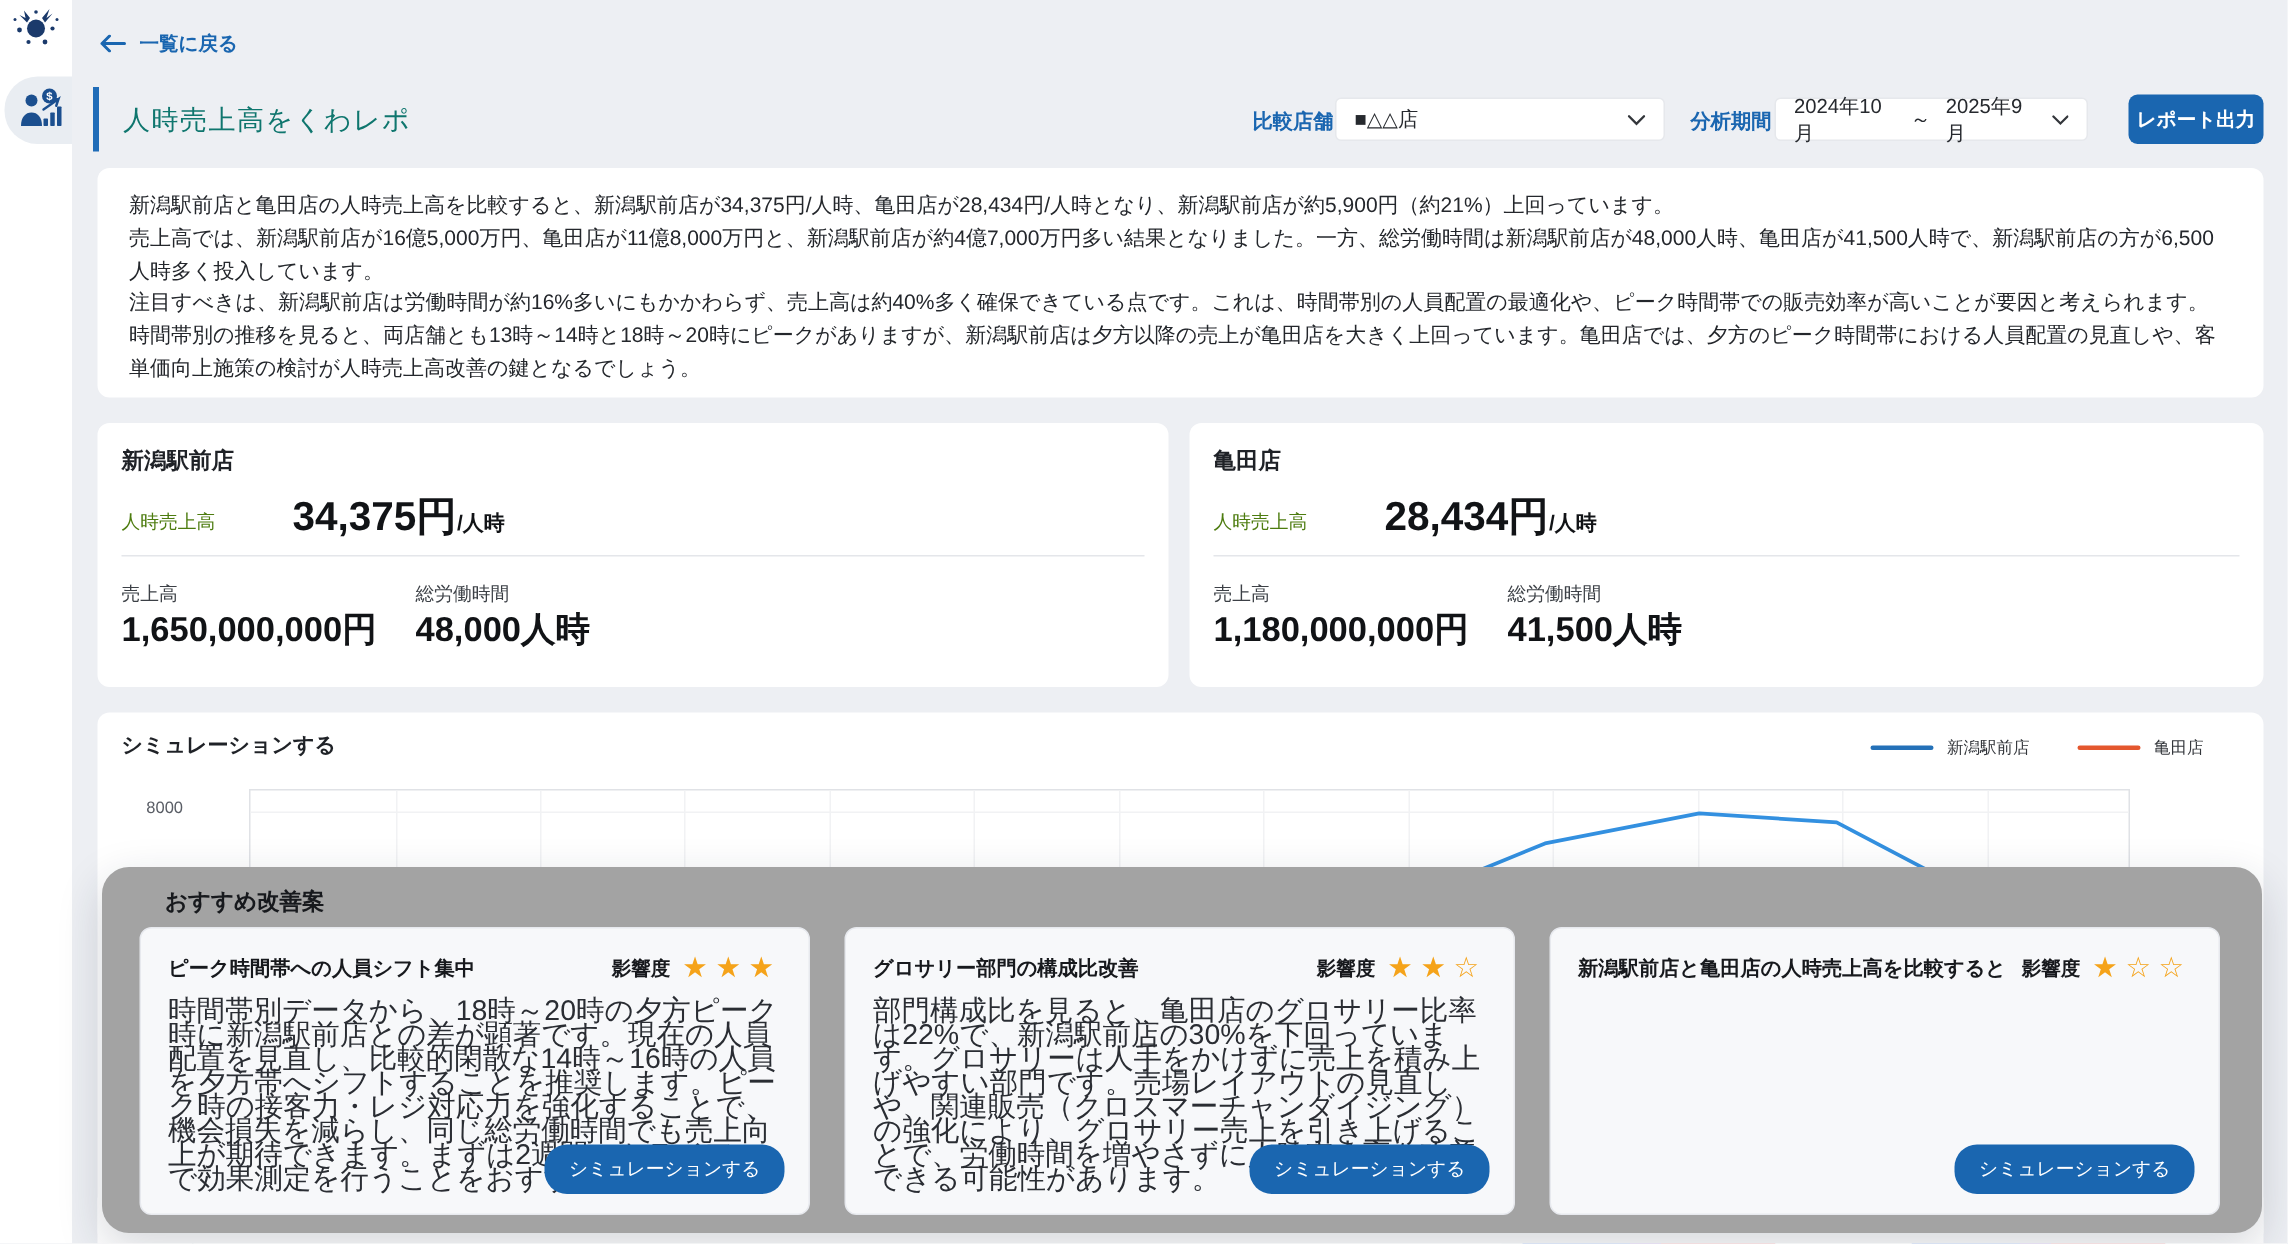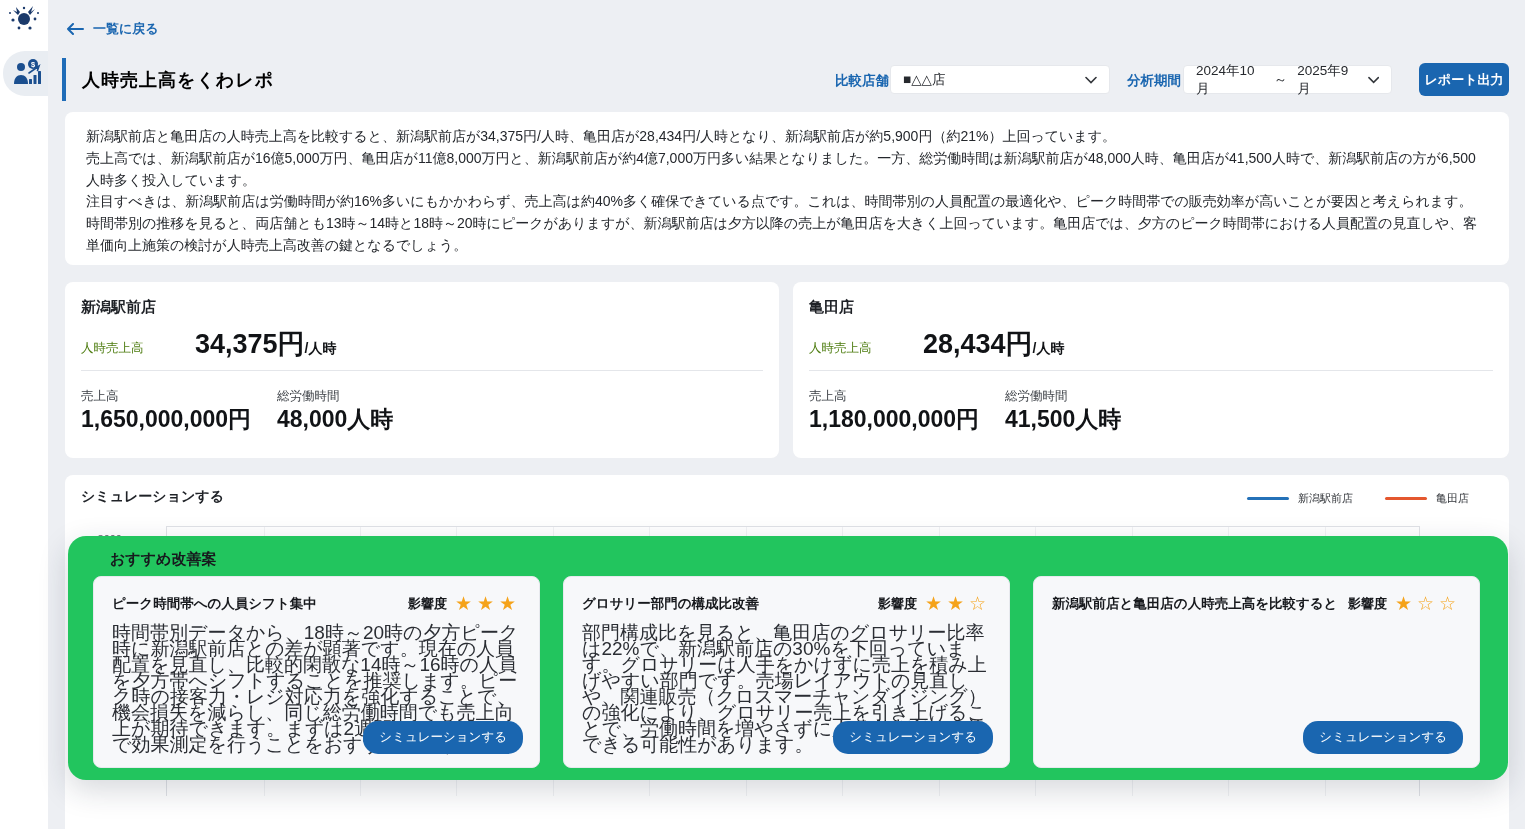--- a/index.html
+++ b/index.html
@@ -9,21 +9,21 @@
 
   
   .sidebar { position:absolute; left:0; top:0; width:48px; height:829px; background:#ffffff; z-index:5; }
   .logo-btn { position:absolute; left:7px; top:3px; width:34px; height:30px; cursor:pointer; }
   .nav-pill { position:absolute; left:3px; top:51px; width:45px; height:45px; background:#e9edf2; border-radius:22px 0 0 22px; }
   .nav-icon { position:absolute; left:9px; top:7px; width:30px; height:30px; }
 
   
   .back-link { position:absolute; left:66px; top:20px; display:flex; align-items:center; gap:9px; color:#1a66b0; font-size:13px; font-weight:bold; cursor:pointer; z-index:2; }
   .title-accent { position:absolute; left:62px; top:58px; width:4px; height:43px; background:#1f6cb8; }
-  .page-title { position:absolute; left:82px; top:68px; font-size:18px; font-weight:bold; color:#000000; letter-spacing:1px;text-align:center; }
+  .page-title { position:absolute; left:82px; top:68px; font-size:18px; font-weight:normal; color:#0f766e; letter-spacing:1px;text-align:center; }
 
   .hdr-label { position:absolute; top:72px; font-size:13.5px; font-weight:bold; color:#1a66b0; }
   .select { position:absolute; top:65px; height:29px; background:#fff; border:1px solid #e6e8ec; border-radius:4px; display:flex; align-items:center; padding:0 12px; font-size:13.5px; color:#26292e; cursor:pointer; }
   .select .grow { flex:1; }
   .export-btn { position:absolute; left:1419px; top:63px; width:90px; height:33px; background:#1a66b0; color:#fff; border:none; border-radius:6px; font-size:13px; font-weight:bold; font-family:inherit; cursor:pointer; }
 
   
   .card { position:absolute; background:#fff; border-radius:8px; }
   .summary-card { left:65px; top:112px; width:1444px; height:153px; padding:14px 21px; }
   .summary-line { font-size:14px; line-height:21.8px; color:#24272c; }
@@ -50,21 +50,21 @@
   .line-svg { position:absolute; left:0; top:0; pointer-events:none; }
 
   
   .bottom-left-card { left:65px; top:792px; width:936px; height:60px; border-radius:8px 8px 0 0; }
   .b-ytick { position:absolute; left:0; top:16px; width:57px; text-align:right; font-size:11px; color:#5a5e66; }
   .b-plot { position:absolute; left:63px; top:13px; right:12px; height:47px; border-left:1px solid #e0e2e6; border-top:1px solid #e0e2e6; }
   .bottom-right-card { left:1015px; top:792px; width:494px; height:60px; border-radius:8px 8px 0 0; overflow:hidden; }
   .pie { position:absolute; width:180px; height:180px; border-radius:50%; }
 
   
-  .overlay { position:absolute; left:68px; top:536px; width:1440px; height:244px; background:#22c55e; border-radius:18px; box-shadow:0 10px 30px rgba(30,40,60,.18); z-index:10; }
+  .overlay { position:absolute; left:68px; top:578px; width:1440px; height:244px; background:#a3a3a3; border-radius:18px; box-shadow:0 10px 30px rgba(30,40,60,.18); z-index:10; }
   .overlay-heading { position:absolute; left:42px; top:14px; font-size:15px; font-weight:bold; color:#17191d; }
   .reco-card { position:absolute; top:40px; width:447px; height:192px; background:#f7f8fa; border:1px solid #e7e9ee; border-radius:8px; padding:15px 18px; }
   .reco-head { display:flex; justify-content:space-between; align-items:flex-start; }
   .reco-title { font-size:13.5px; font-weight:bold; color:#17191d; padding-top:3px; }
   .impact { display:flex; align-items:flex-end; gap:8px; white-space:nowrap; }
   .impact-label { font-size:13px; font-weight:bold; color:#17191d; padding-top:3px; }
   .stars { font-size:19px; color:#f5a31a; letter-spacing:5px; line-height:1; }
   .reco-body { margin-top:12px; font-size:19px; line-height:16px; color:#2a2d33; }
   .sim-btn { position:absolute; right:16px; bottom:13px; background:#1a66b0; color:#fff; border:none; border-radius:15px; padding:8px 16px; font-size:12.5px; font-family:inherit; cursor:pointer; }
 </style>

